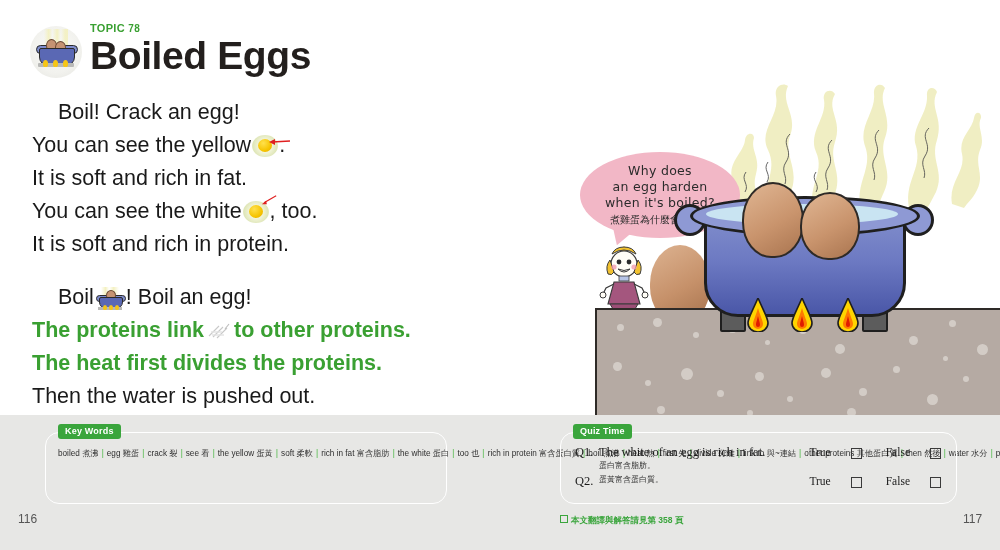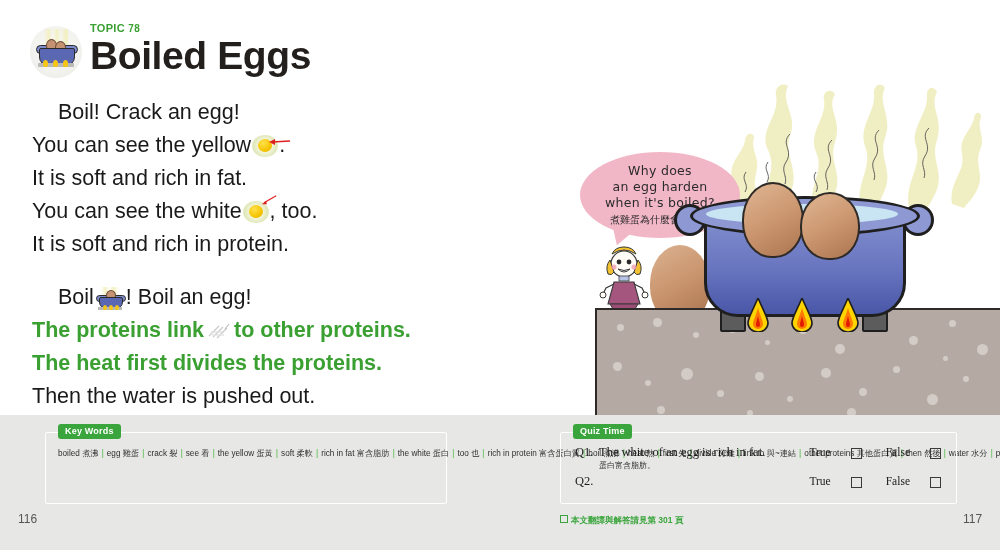--- a/index.html
+++ b/index.html
@@ -94,21 +94,21 @@
   .flame{position:absolute;top:110px;width:24px;height:34px;}
 
   .egg-big{position:absolute;left:110px;top:175px;width:60px;height:78px;
     background:linear-gradient(150deg,#ddb391 0%,#c6916a 55%,#a5714c 100%);
     border-radius:50% 50% 46% 46%;}
 
   .girl{position:absolute;left:52px;top:170px;width:64px;height:82px;}
 
   
   .bottom{position:absolute;left:0;top:415px;width:1000px;height:135px;background:#e7e7e5;}
-  .panel{position:absolute;border:1.6px solid #ffffff;border-radius:2px;background:transparent;}
+  .panel{position:absolute;border:1.6px solid #ffffff;border-radius:14px;background:transparent;}
   .panel-tag{position:absolute;left:12px;top:-9px;background:#3aa53c;color:#fff;font-size:9px;font-weight:bold;
     padding:2px 7px 3px 7px;border-radius:3px;letter-spacing:.2px;line-height:10px;}
 
   #kw-panel{left:45px;top:432px;width:400px;height:70px;}
   .kw-body{position:absolute;left:12px;top:14px;width:382px;font-size:8.2px;line-height:13px;color:#2f2f2f;}
   .kw-item{white-space:nowrap;}
   .kw-sep{color:#7fc77a;font-weight:bold;margin:0 3px;}
 
   #quiz-panel{left:560px;top:432px;width:395px;height:70px;}
   .quiz-body{position:absolute;left:14px;top:12px;width:372px;}
@@ -332,29 +332,30 @@
           <span>True</span>
           <span class="cbx"></span>
           <span>False</span>
           <span class="cbx"></span>
         </div>
       </div>
 
       <div class="q-row">
         <div class="q-num">Q2.</div>
         <div class="q-main">
+          <div class="q-zh">蛋黃富含蛋白質。</div>
         </div>
         <div class="q-ans">
           <span>True</span>
           <span class="cbx"></span>
           <span>False</span>
           <span class="cbx"></span>
         </div>
       </div>
     </div>
   </div>
 
-  <div class="note"><span class="sq"></span><span>本文翻譯與解答請見第 301 頁</span></div>
+  <div class="note"><span class="sq"></span><span>本文翻譯與解答請見第 358 頁</span></div>
 
   <div class="pg" id="pg-left">116</div>
   <div class="pg" id="pg-right">117</div>
 
 </div>
 
 </body></html>

